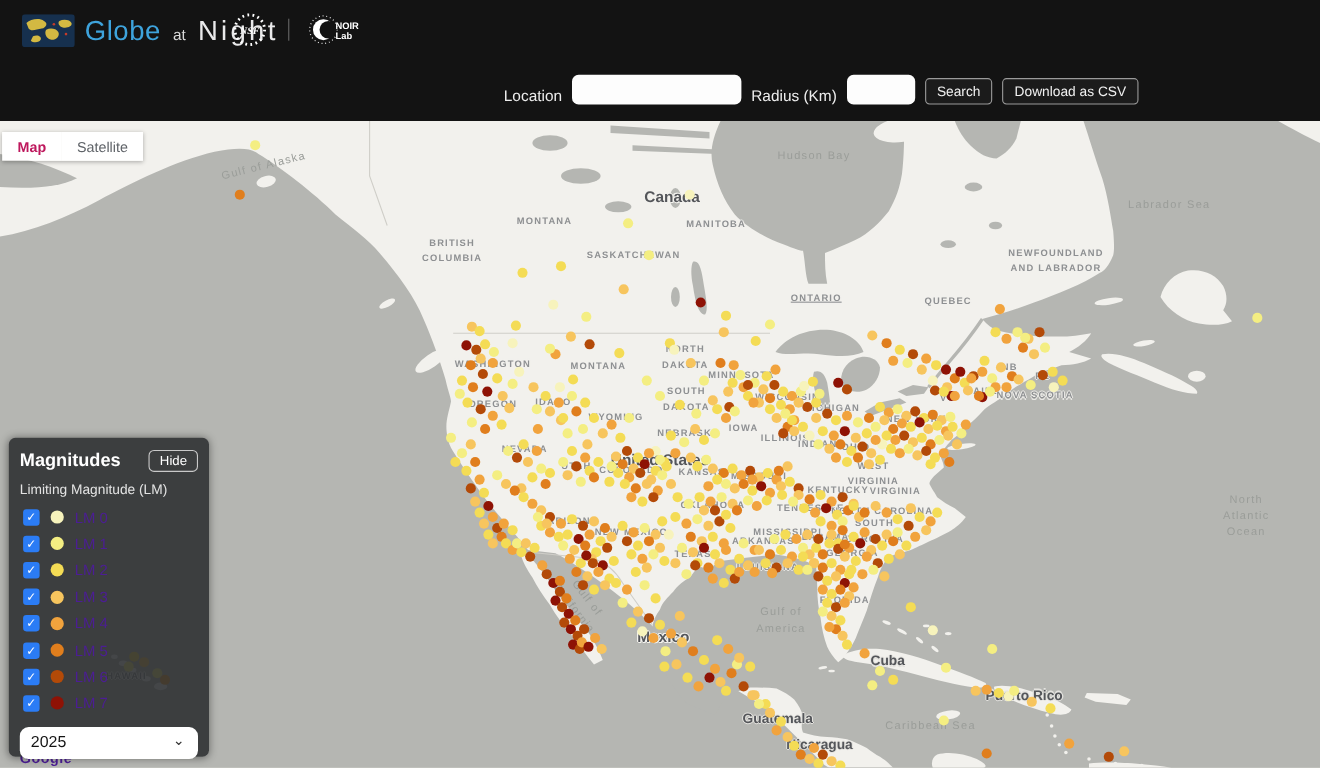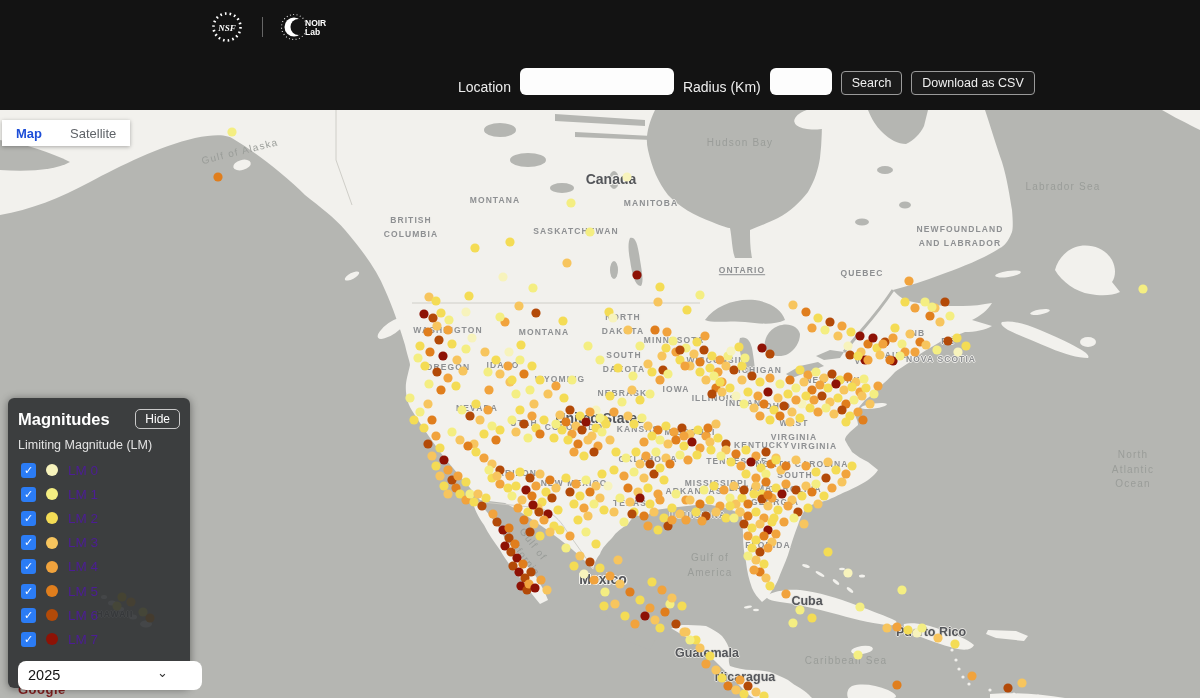--- a/index.html
+++ b/index.html
@@ -29,48 +29,62 @@
     text-shadow:1px 0 0 #f2f1ed,-1px 0 0 #f2f1ed,0 1px 0 #f2f1ed,0 -1px 0 #f2f1ed,1px 1px 0 #f2f1ed,-1px -1px 0 #f2f1ed;}
   .country-sm{font-size:12.5px;font-weight:700;color:#54565a;
     text-shadow:1px 0 0 #e4e3df,-1px 0 0 #e4e3df,0 1px 0 #e4e3df,0 -1px 0 #e4e3df;}
   .state{font-size:8.5px;font-weight:700;color:#8e9092;letter-spacing:1.1px;line-height:1.6;
     text-shadow:1px 0 0 rgba(242,241,237,.85),-1px 0 0 rgba(242,241,237,.85),0 1px 0 rgba(242,241,237,.85),0 -1px 0 rgba(242,241,237,.85);}
   .water{font-size:10px;color:#9a9d99;letter-spacing:1.2px;}
   
   #maptype{position:absolute;left:2px;top:10px;z-index:6;display:flex;height:26px;
     box-shadow:0 1px 4px rgba(0,0,0,.3);}
   #maptype .seg{background:#fff;font-size:13px;display:flex;align-items:center;padding:0 14px;cursor:pointer;}
-  #maptype .seg.sel{font-weight:700;color:#1d4ed8;}
+  #maptype .seg.sel{font-weight:700;color:#be185d;}
   #maptype .seg.unsel{color:#5f6368;}
   
-  #gwm{position:absolute;left:18px;top:572px;z-index:5;font-size:13px;font-weight:700;color:#7f1d1d;letter-spacing:.5px;}
+  #gwm{position:absolute;left:18px;top:572px;z-index:5;font-size:13px;font-weight:700;color:#4c1d95;letter-spacing:.5px;}
   
   #panel{position:absolute;left:8px;top:288px;width:182px;height:290px;z-index:10;
     background:rgba(40,42,44,.86);border-radius:6px;box-shadow:0 1px 8px rgba(0,0,0,.45);
     color:#fff;box-sizing:border-box;padding:11px 10px 10px 10px;}
   #panel-head{display:flex;align-items:center;justify-content:space-between;}
   #panel-title{font-size:16.5px;font-weight:700;}
   #hide-btn{background:transparent;border:1px solid #c9c9c9;border-radius:5px;color:#fff;
     font-size:12px;padding:2px 9px;cursor:pointer;font-family:"Liberation Sans",sans-serif;}
   #panel-sub{font-size:12.5px;color:#e3e3e3;margin-top:9px;}
   #legend-items{margin-top:6px;}
   .lm-row{display:flex;align-items:center;gap:10px;height:24.2px;padding-left:3px;}
   .cb{width:15px;height:15px;background:#2b7cf5;border-radius:3px;color:#fff;font-size:11px;
     display:flex;align-items:center;justify-content:center;cursor:pointer;flex:0 0 auto;}
   .lm-dot{width:12px;height:12px;border-radius:50%;flex:0 0 auto;}
   .lm-label{font-size:13.5px;color:#4c1d95;}
   #year-wrap{position:relative;margin-top:9px;}
-  #year-select{width:184px;height:29px;border:none;border-radius:8px;background:#fff;color:#141414;
+  #year-select{width:162px;height:29px;border:none;border-radius:8px;background:#fff;color:#141414;
     font-size:14.5px;padding:0 10px;appearance:none;-webkit-appearance:none;font-family:"Liberation Sans",sans-serif;}
   #year-chev{position:absolute;right:12px;top:4px;color:#333;font-size:13px;pointer-events:none;}
 </style>
 </head>
 <body>
 
 <div id="topbar">
+  <div id="brand">
+    <svg width="48" height="30" viewBox="0 0 48 30">
+      <rect x="0" y="0" width="48" height="30" rx="3" fill="#16304e"></rect>
+      <path d="M4,8 C8,4 16,3 20,6 C24,8 22,12 18,13 C13,14 8,16 6,13 Z" fill="#d3b942"></path>
+      <path d="M22,14 C26,12 31,13 33,16 C35,20 30,24 26,23 C22,22 20,17 22,14 Z" fill="#d3b942"></path>
+      <path d="M34,6 C38,4 44,5 45,8 C46,11 41,13 37,12 C34,11 32,8 34,6 Z" fill="#d3b942"></path>
+      <path d="M10,20 C14,18 18,20 17,23 C16,26 10,26 8,24 Z" fill="#d3b942"></path>
+      <circle cx="29" cy="9" r="1.2" fill="#c43b2a"></circle>
+        <circle cx="40" cy="18" r="1.2" fill="#c43b2a"></circle>
+    </svg>
+    <span class="globe-word">Globe</span>
+    <span class="at-word">at</span>
+    <span class="night-word">Night</span>
+  </div>
   <div id="logos">
     <svg width="34" height="34" viewBox="0 0 34 34">
       <circle cx="17" cy="17" r="13.5" fill="none" stroke="#ffffff" stroke-width="2.6" stroke-dasharray="1.6,3.1"></circle>
       <text x="17" y="20.5" font-size="9" font-weight="bold" font-style="italic" fill="#ffffff" text-anchor="middle" font-family="Liberation Serif, serif">NSF</text>
     </svg>
     <div style="width:1px;height:20px;background:#666;"></div>
     <svg width="52" height="30" viewBox="0 0 52 30">
       <circle cx="13" cy="15" r="9.5" fill="#ffffff"></circle>
       <circle cx="17.5" cy="15" r="8" fill="#131313"></circle>
       <circle cx="13" cy="15" r="12.5" fill="none" stroke="#ffffff" stroke-width="1.1" stroke-dasharray="0.8,2.6"></circle>

